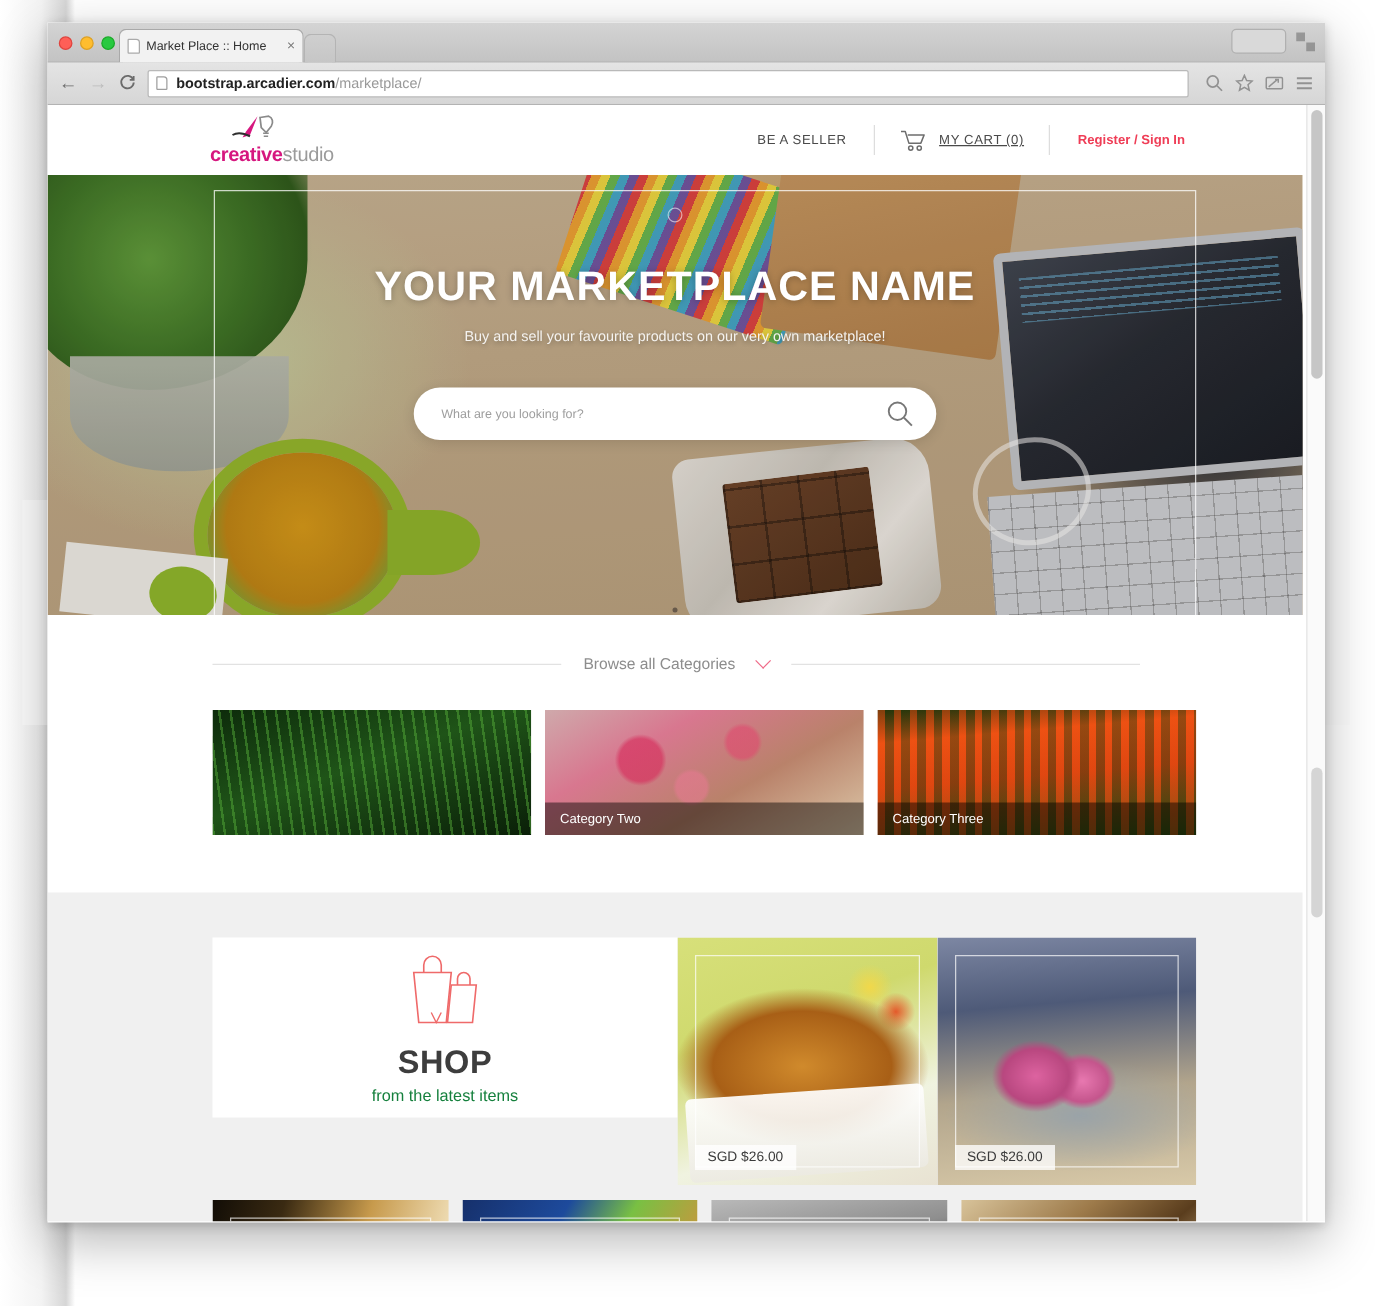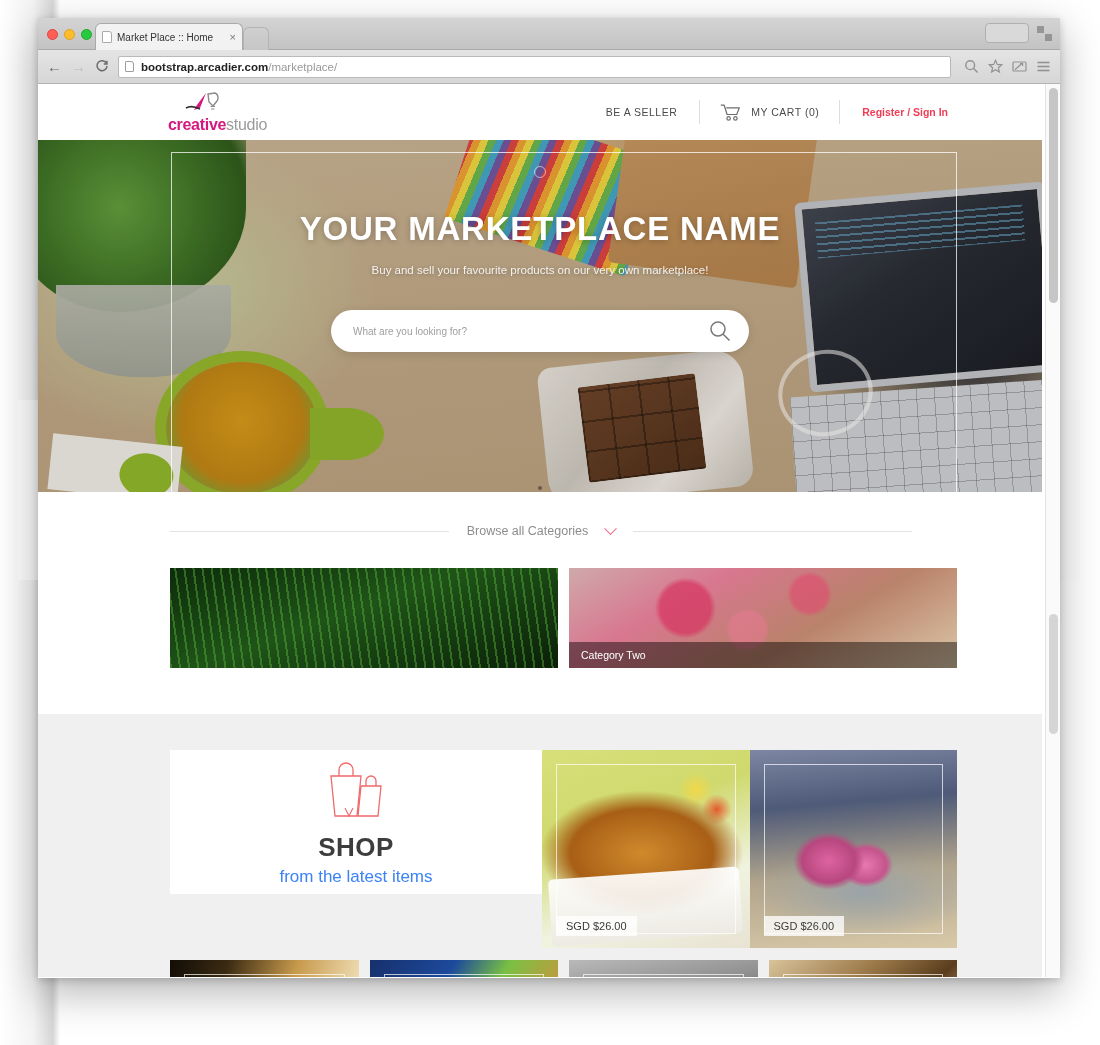--- a/index.html
+++ b/index.html
@@ -138,21 +138,21 @@
   .logo-text .c { color: #d6177f; font-weight: 700; }
   .logo-text .s { color: #9b9b9b; font-weight: 400; }
 
   .nav { margin-left: auto; display: flex; align-items: center; }
   .nav-link {
     font-size: 10.5px; letter-spacing: .5px; color: #4a4a4a;
     padding: 0 22px; cursor: pointer; white-space: nowrap;
   }
   .nav-sep { width: 1px; height: 24px; background: #ddd; }
   .nav-cart { display: flex; align-items: center; gap: 9px; padding: 0 20px; cursor: pointer; }
-  .nav-cart span { font-size: 10.5px; letter-spacing: .5px; color: #4a4a4a; white-space: nowrap; }
+  .nav-cart span { font-size: 10.5px; letter-spacing: .5px; color: #4a4a4a; white-space: nowrap; text-decoration: underline; }
   .nav-auth {
     font-size: 10.5px; color: #ef3d56; font-weight: 700;
     padding: 0 0 0 22px; cursor: pointer; white-space: nowrap;
   }
 
   
   .hero {
     position: relative; height: 352px; overflow: hidden;
     background:
       radial-gradient(ellipse 320px 240px at 14% 42%, #c6cf9f 0%, rgba(198,207,159,0) 62%),
@@ -351,21 +351,21 @@
 
   
   .shop-section { background: #f0f0f0; padding: 36px 0 0; }
   .shop-wrap { display: flex; padding: 0 85px 0 132px; gap: 0; }
   .shop-intro {
     width: 372px; background: #fff; height: 144px;
     display: flex; flex-direction: column; align-items: center; justify-content: center;
   }
   .bags-icon { width: 66px; height: 60px; }
   .shop-title { font-size: 26px; font-weight: 700; color: #3d3d3d; letter-spacing: .5px; margin-top: 14px; }
-  .shop-sub { font-size: 17px; color: #3b82f6; margin-top: 4px; }
+  .shop-sub { font-size: 13px; color: #15803d; margin-top: 4px; }
 
   .prod-pair { display: flex; flex: 1; }
   .prod {
     position: relative; flex: 1; height: 198px; overflow: hidden; cursor: pointer;
   }
   .prod .bg { position: absolute; inset: 0; }
   .prod-1 .bg {
     background:
       radial-gradient(ellipse 130px 80px at 48% 52%, #d08a2c 0%, #a85f16 55%, rgba(168,95,22,0) 78%),
       radial-gradient(circle 26px at 74% 20%, #f1d84a 0%, rgba(241,216,74,0) 70%),
@@ -575,20 +575,26 @@
           <div class="cat-grid">
             <div class="cat-tile cat-1">
               <div class="bg"></div>
             </div>
             <div class="cat-tile cat-2">
               <div class="bg"></div>
               <div class="cat-bar">
                 <span>Category Two</span>
               </div>
             </div>
+            <div class="cat-tile cat-3">
+              <div class="bg"></div>
+              <div class="cat-bar">
+                <span>Category Three</span>
+              </div>
+            </div>
           </div>
         </div>
 
         <div class="shop-section">
           <div class="shop-wrap">
             <div class="shop-intro">
               <div class="bags-icon">
                 <svg width="66" height="60" viewBox="0 0 66 60">
                   <path d="M8 18 h30 l-4 40 H12 Z" fill="none" stroke="#ef6a6a" stroke-width="1.3"></path>
                   <path d="M16 18 v-6 a7 7 0 0 1 14 0 v6" fill="none" stroke="#ef6a6a" stroke-width="1.3"></path>

